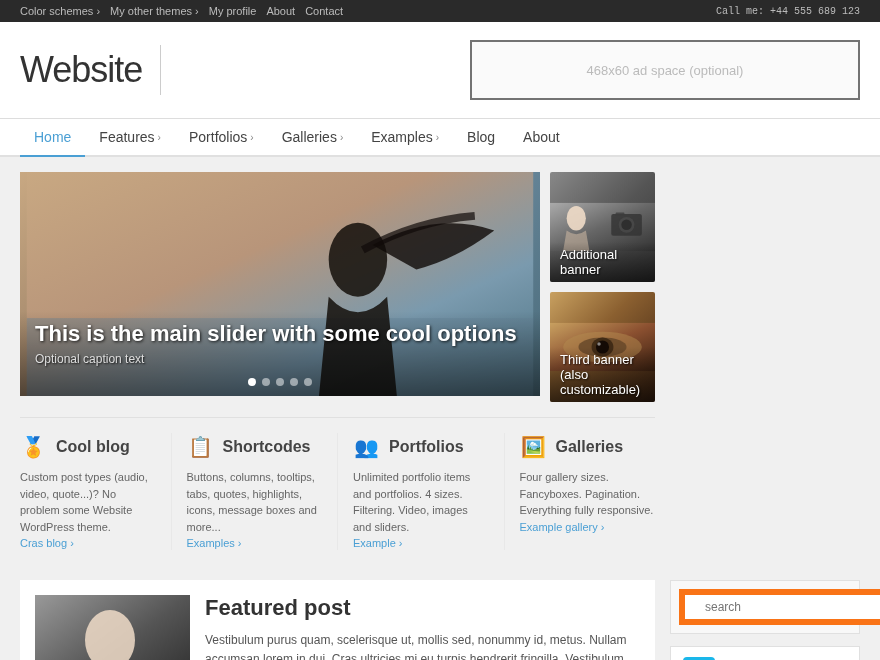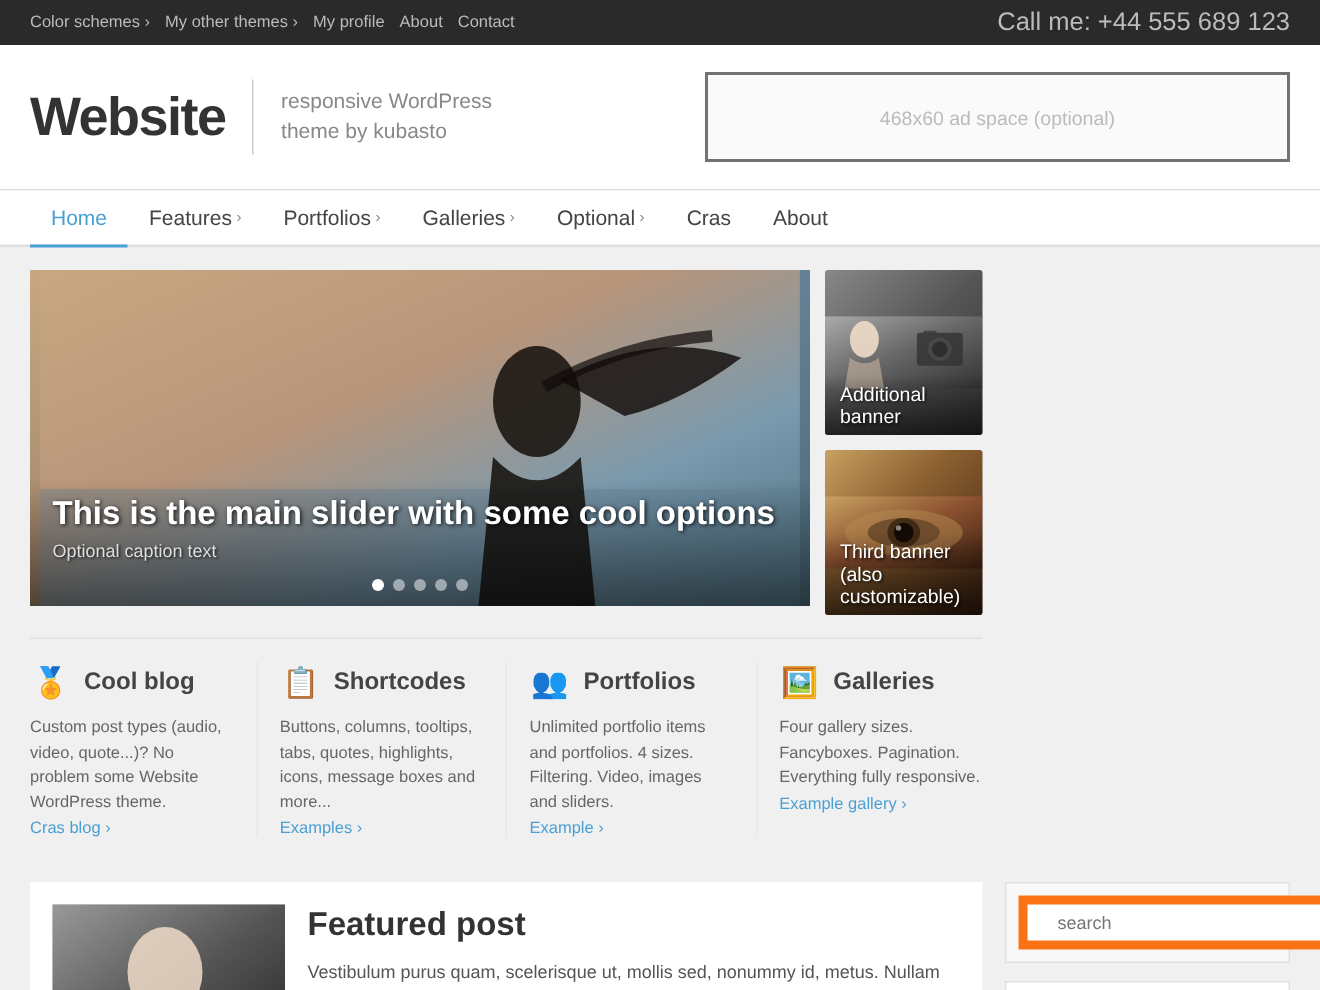--- a/index.html
+++ b/index.html
@@ -15,33 +15,33 @@
       justify-content: space-between;
       align-items: center;
     }
     .top-bar-left { display: flex; gap: 0; }
     .top-bar-left a {
       color: #bbb;
       text-decoration: none;
       margin-right: 10px;
       font-size: 11px;
     }
-    .top-bar-right { color: #bbb; font-size: 17px; }
+    .top-bar-right { color: #bbb; font-size: 10px; font-family: Liberation Mono, monospace; }
 
     
     .header {
       background: #fff;
       padding: 18px 20px;
       display: flex;
       align-items: center;
       border-bottom: 1px solid #ddd;
     }
     .site-title {
       font-size: 36px;
-      font-weight: bold;
+      font-weight: normal;
       color: #333;
       letter-spacing: -1px;
     }
     .site-divider {
       width: 1px;
       height: 50px;
       background: #ccc;
       margin: 0 18px;
     }
     .site-tagline {
@@ -316,49 +316,45 @@
       <a>My profile</a>
       <a>About</a>
       <a>Contact</a>
     </div>
     <div class="top-bar-right">Call me: +44 555 689 123</div>
   </div>
 
   <div class="header">
     <div class="site-title">Website</div>
     <div class="site-divider"></div>
-    <div class="site-tagline">
-      <span>responsive WordPress</span><br>
-      <span>theme by kubasto</span>
-    </div>
     <div class="ad-space">468x60 ad space (optional)</div>
   </div>
 
   <div class="nav">
     <a class="nav-item active">
       <span>Home</span>
     </a>
     <a class="nav-item">
       <span>Features</span>
       <span class="nav-arrow">›</span>
     </a>
     <a class="nav-item">
       <span>Portfolios</span>
       <span class="nav-arrow">›</span>
     </a>
     <a class="nav-item">
       <span>Galleries</span>
       <span class="nav-arrow">›</span>
     </a>
     <a class="nav-item">
-      <span>Optional</span>
+      <span>Examples</span>
       <span class="nav-arrow">›</span>
     </a>
     <a class="nav-item">
-      <span>Cras</span>
+      <span>Blog</span>
     </a>
     <a class="nav-item">
       <span>About</span>
     </a>
   </div>
 
   <div class="main-content">
 
     <div class="left-col">
 

